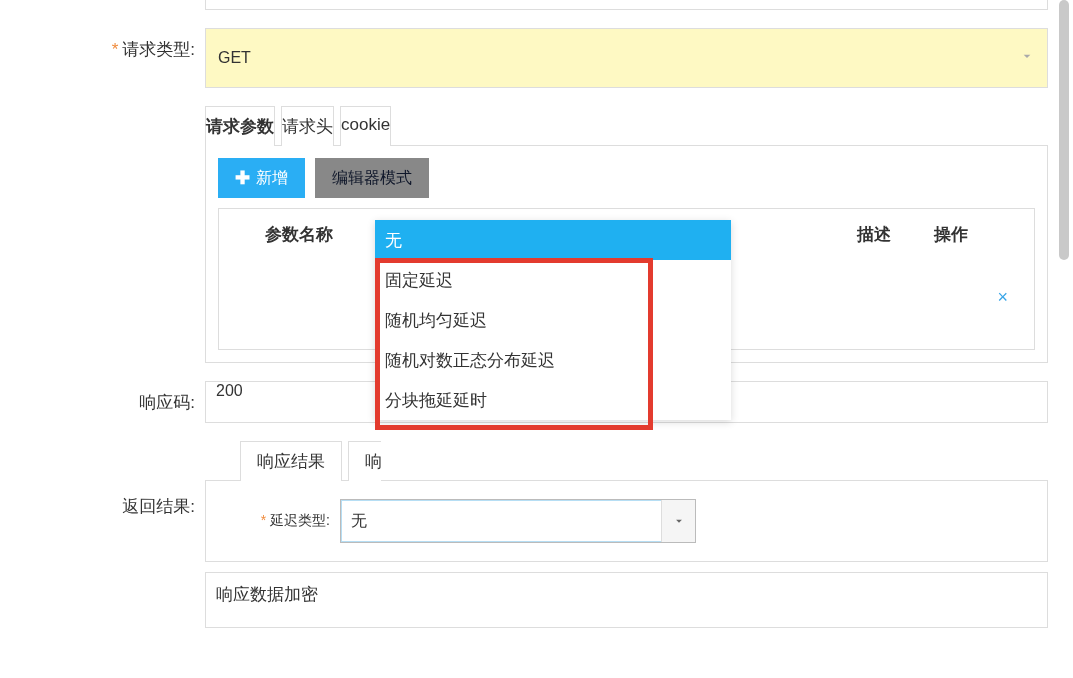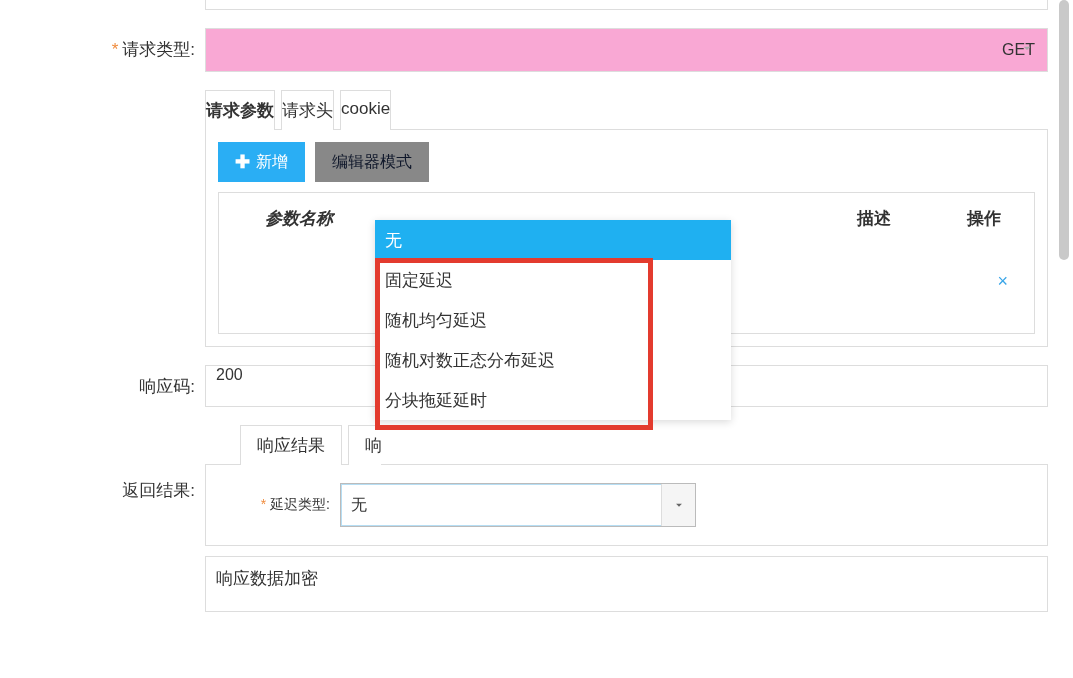--- a/index.html
+++ b/index.html
@@ -4,44 +4,44 @@
 <style>
 * { box-sizing: border-box; margin: 0; padding: 0; }
 body { font-family: "Microsoft YaHei", "PingFang SC", sans-serif; font-size: 16px; color: #333; background: #fff; }
 .container { width: 1073px; height: 678px; position: relative; padding-left: 80px; padding-right: 25px; }
 
 .form-row { display: flex; align-items: flex-start; margin-bottom: 18px; }
 .form-label { width: 125px; text-align: right; padding-right: 10px; padding-top: 10px; font-size: 17px; }
 .req { color: #f08c3e; margin-right: 4px; }
 .form-control-wrap { flex: 1; }
 
-.select-like { border: 1px solid #ddd; height: 44px; display: flex; align-items: center; padding: 0 12px; position: relative; background: #f9a8d4; justify-content: flex-end; }
+.select-like { border: 1px solid #ddd; height: 60px; display: flex; align-items: center; padding: 0 12px; position: relative; background: #fef9c3; }
 .select-caret { position: absolute; right: 12px; color: #aaa; }
 .select-caret svg { width: 16px; height: 16px; fill: #aaa; }
 
 .input-like { border: 1px solid #ddd; height: 42px; display: flex; align-items: flex-start; padding: 0 10px; background: #fff; }
 
 .tabs { display: flex; gap: 6px; }
 .tab { border: 1px solid #ddd; border-bottom: none; padding: 8px 0; background: #fff; font-size: 17px; cursor: pointer; }
 .tab.active { font-weight: 700; }
 
 .panel { border: 1px solid #ddd; padding: 12px; margin-top: -1px; background: #fff; }
 
 .btn-row { display: flex; gap: 10px; margin-bottom: 10px; }
 .btn { height: 40px; padding: 0 16px; display: inline-flex; align-items: center; font-size: 16px; cursor: pointer; border: 1px solid transparent; }
 .btn-primary { background: #2aaef4; color: #fff; }
 .btn-primary .plus { font-weight: 700; margin-right: 6px; font-size: 18px; }
 .btn-gray { background: #888; color: #0f172a; }
 
 .table-wrap { border: 1px solid #ddd; background: #fff; }
 .table-head { display: flex; height: 50px; align-items: center; font-weight: 700; font-size: 17px; }
-.th-name { width: 145px; padding-left: 46px; font-style: italic; }
+.th-name { width: 145px; padding-left: 46px; }
 .th-gap { flex: 1; }
 .th-desc { width: 120px; text-align: center; }
-.th-ops { width: 100px; text-align: center; }
+.th-ops { width: 100px; }
 .table-body { height: 90px; position: relative; }
 .row-close { position: absolute; right: 26px; top: 28px; color: #3aa6e8; font-size: 18px; cursor: pointer; }
 
 .dropdown-overlay { position: absolute; left: 375px; top: 220px; width: 356px; background: #fff; box-shadow: 0 2px 8px rgba(0,0,0,0.15); z-index: 20; }
 .dropdown-overlay .opt { height: 40px; display: flex; align-items: center; padding: 0 10px; font-size: 17px; cursor: pointer; }
 .dropdown-overlay .opt.selected { background: #1fb0f1; color: #fff; }
 
 .red-highlight { position: absolute; left: 375px; top: 258px; width: 278px; height: 172px; border: 5px solid #e33b2e; z-index: 30; pointer-events: none; }
 
 .row-top-cut { border: 1px solid #ddd; border-top: none; height: 10px; margin-bottom: 18px; }

